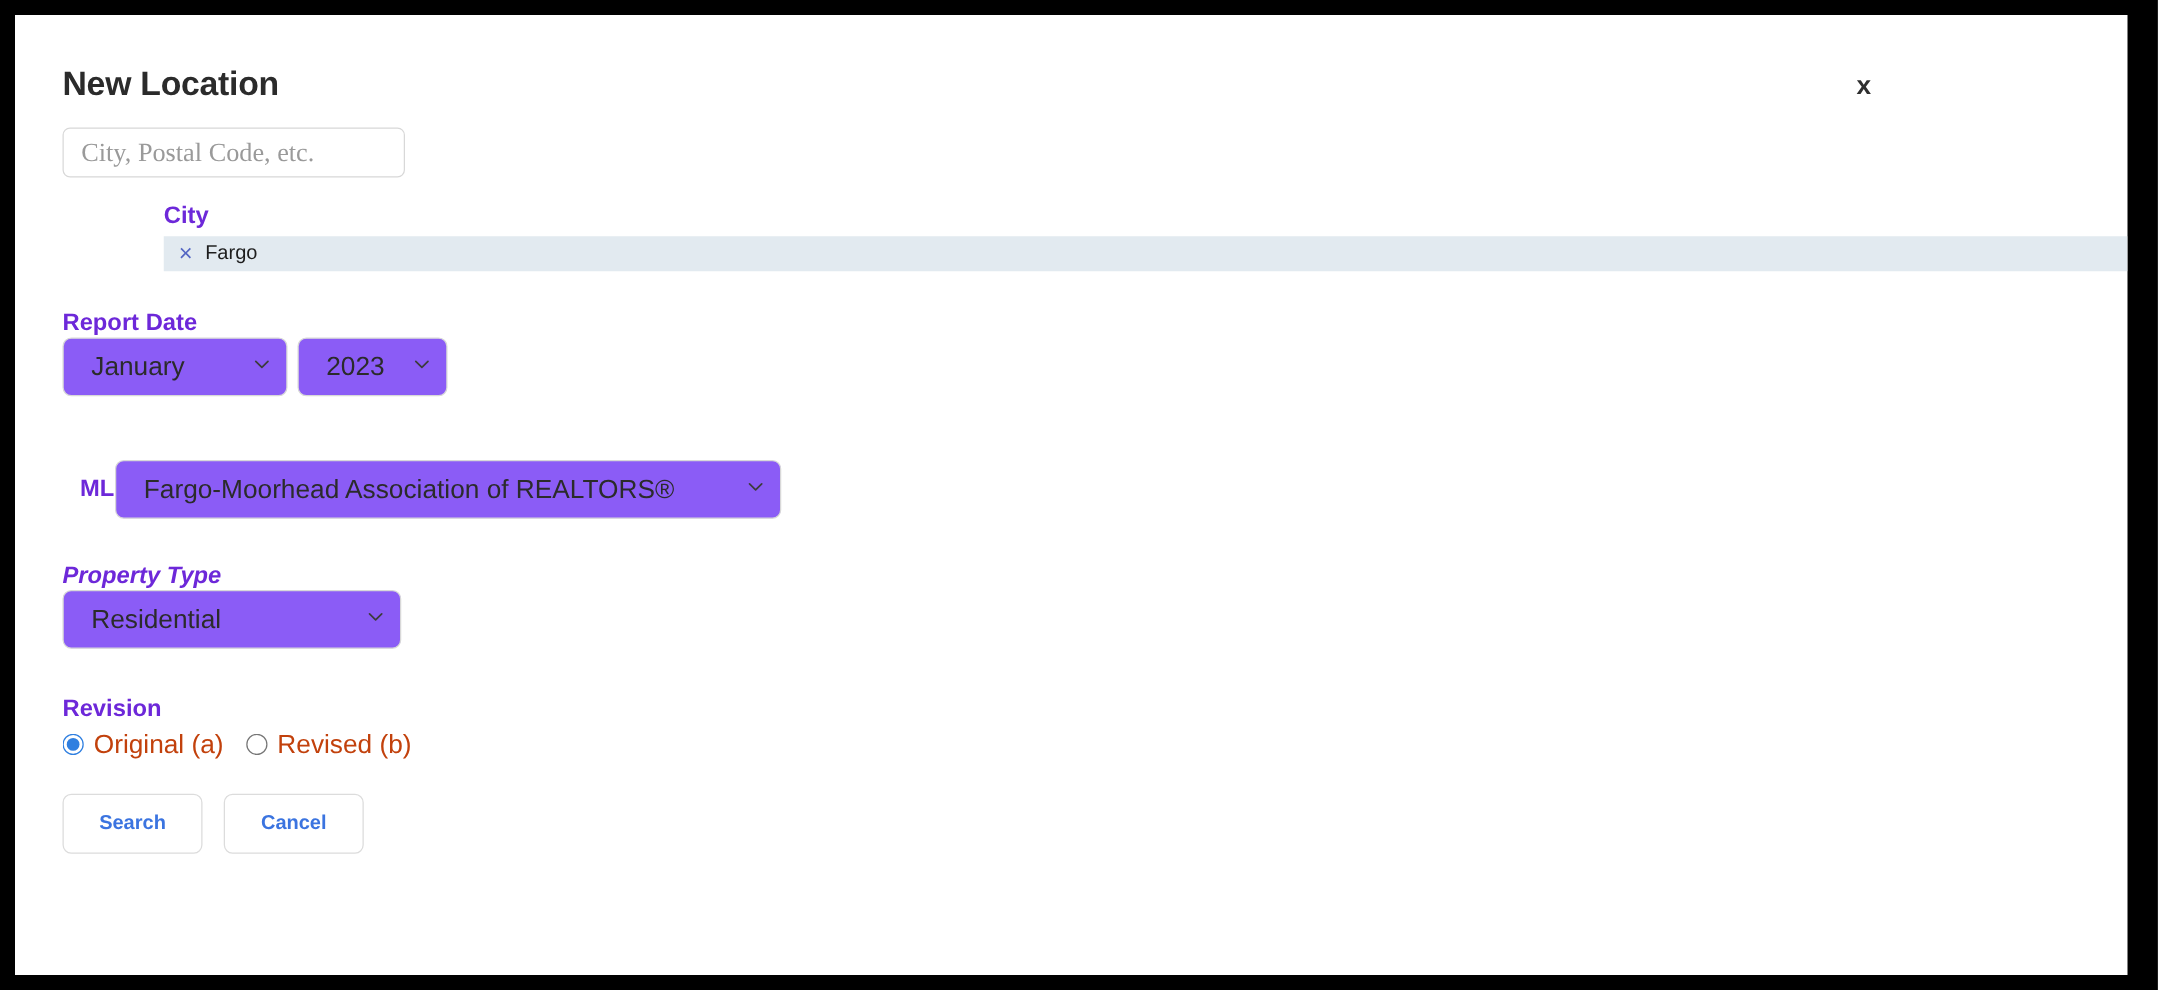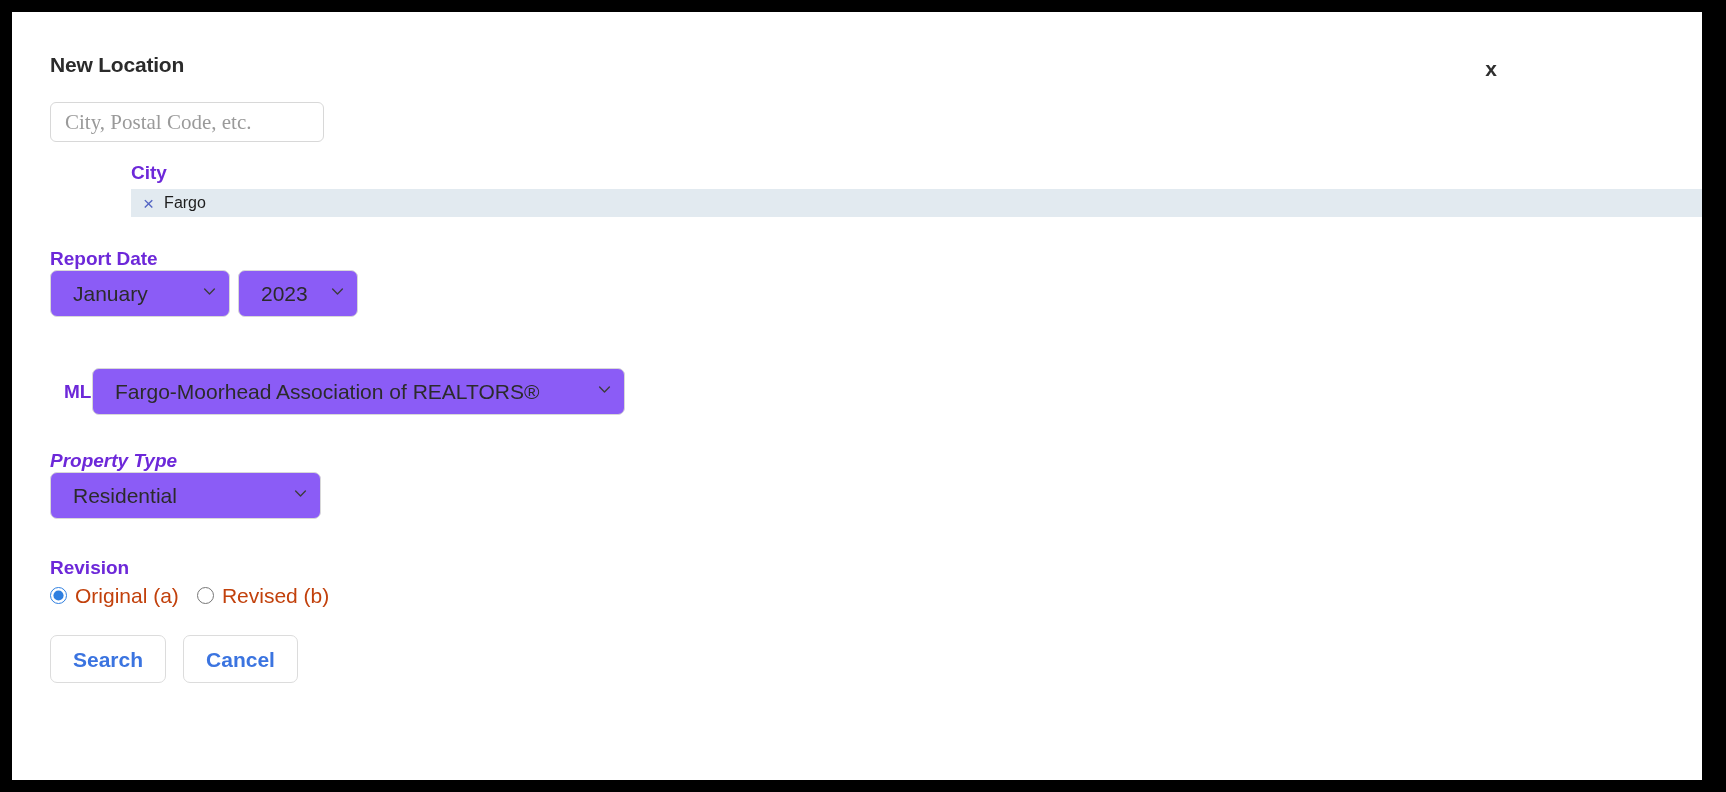--- a/index.html
+++ b/index.html
@@ -37,21 +37,21 @@
   .dialog-header {
     position: absolute;
     left: 0; top: 0;
     width: 1690px;
     height: 74px;
   }
   .dialog-title {
     position: absolute;
     left: 38px;
     top: 42px;
-    font-size: 21px;
+    font-size: 27px;
     font-weight: bold;
     color: #2b2b2b;
     letter-spacing: -0.2px;
     line-height: 1;
   }
   .close-btn {
     position: absolute;
     left: 1464px;
     top: 44px;
     width: 30px;
@@ -220,21 +220,21 @@
   }
   .btn {
     box-sizing: border-box;
     height: 48px;
     min-width: 112px;
     padding: 0 22px;
     border: 1px solid #dcdcdc;
     border-radius: 7px;
     background: #ffffff;
     color: #3b74e0;
-    font-size: 21px;
+    font-size: 16px;
     font-weight: bold;
     font-family: "Liberation Sans", sans-serif;
     cursor: pointer;
     line-height: 1;
   }
 </style>
 </head>
 <body>
 
 <div id="viewport">

